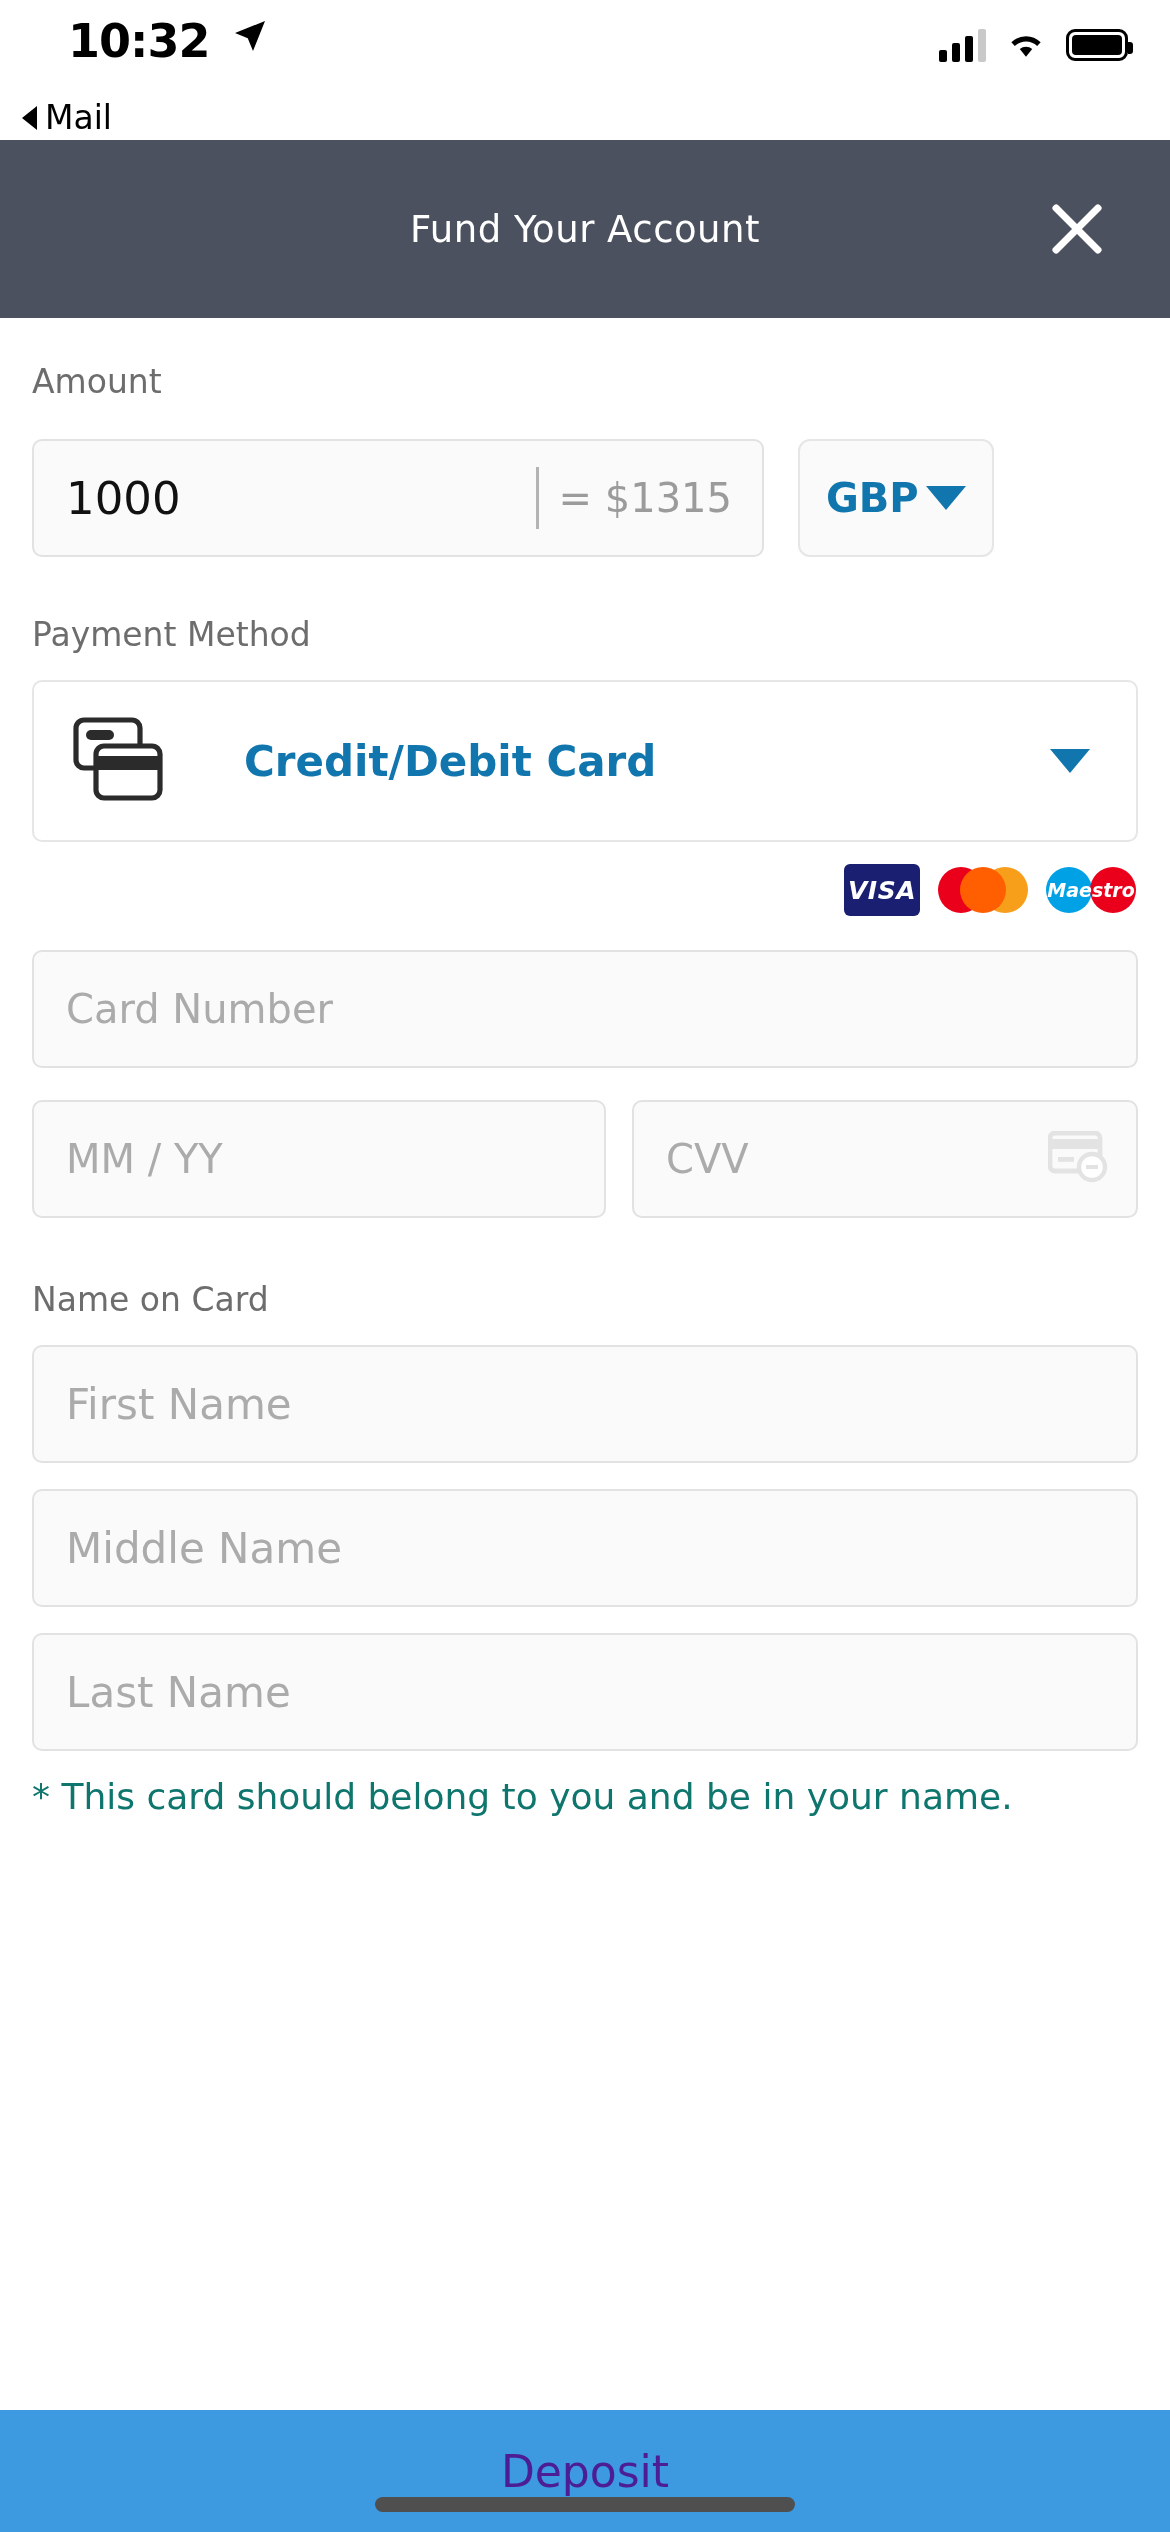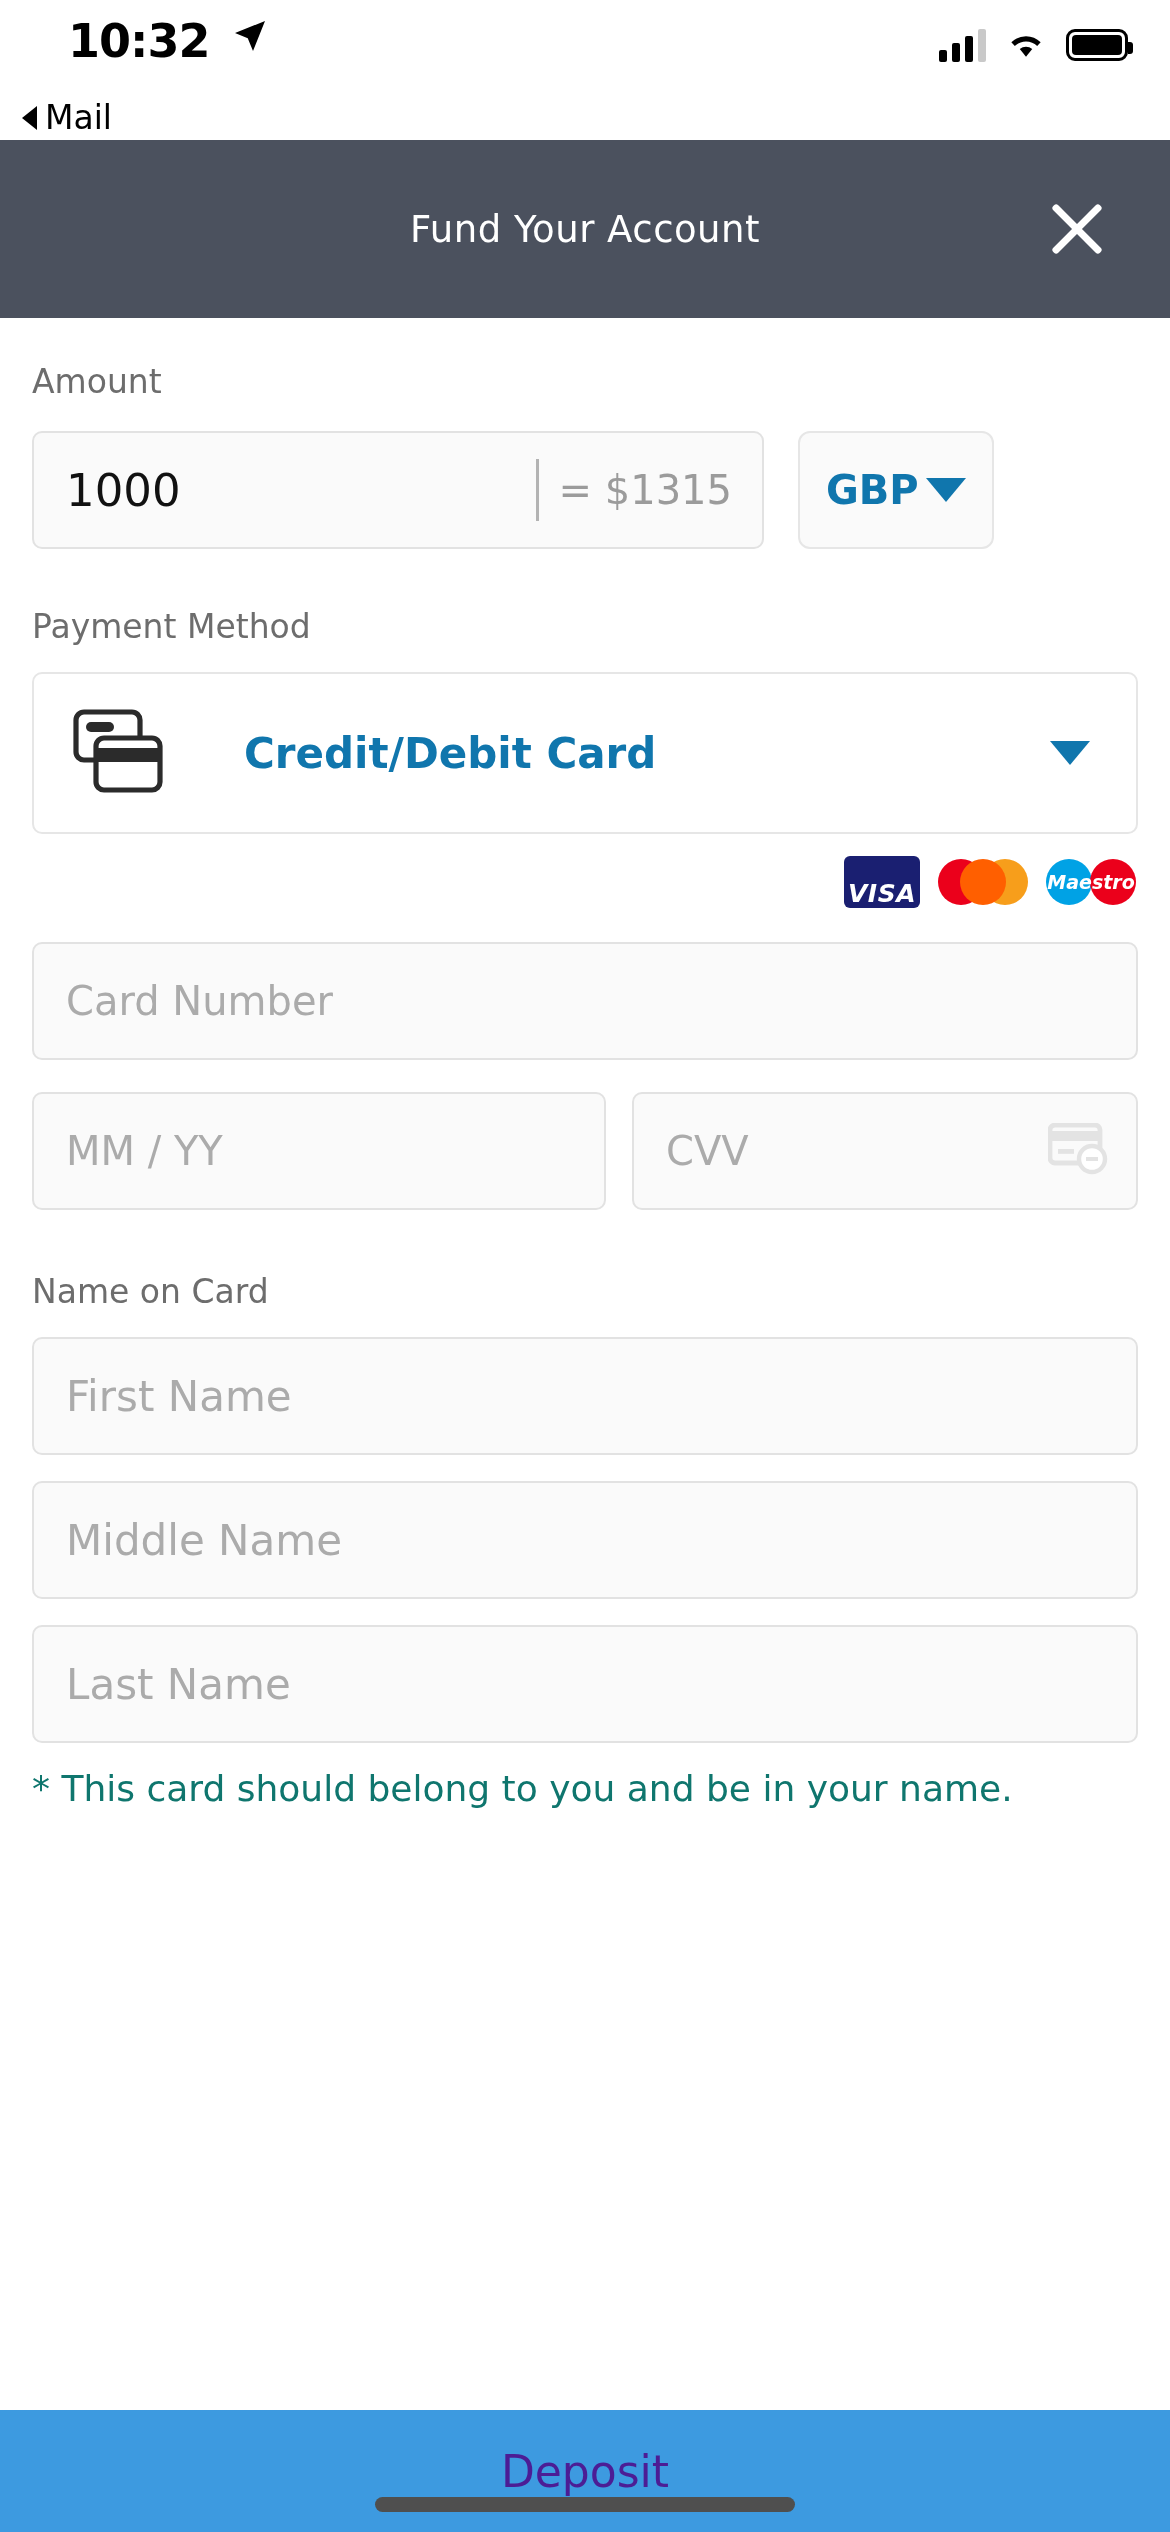--- a/index.html
+++ b/index.html
@@ -65,21 +65,21 @@
   .content{ position:absolute; left:0; top:318px; width:1170px; }
   .label{ font-size:33px; color:#6d6d6d; padding-left:32px; }
 
   .field{
     background:#fafafa; border:2px solid #e2e2e2; border-radius:10px;
     height:118px; display:flex; align-items:center; padding:0 32px;
     font-size:40px; color:#1c1c1c;
   }
   .field .ph{ color:#ababab; }
 
-  .row-amount{ display:flex; gap:0; padding:0 32px; margin-top:30px; align-items:stretch; }
+  .row-amount{ display:flex; gap:0; padding:0 32px; margin-top:38px; align-items:stretch; }
   .amount-box{ width:732px; position:relative; }
   .amount-box .val{ font-size:45px; color:#111; }
   .amount-conv{
     position:absolute; right:30px; top:50%; transform:translateY(-50%);
     display:flex; align-items:center; gap:20px;
   }
   .amount-conv .divider{ width:3px; height:62px; background:#b3b3b3; }
   .amount-conv .conv{ font-size:40px; color:#9b9b9b; }
   .currency-box{
     margin-left:34px; width:196px; background:#fafafa; border:2px solid #e6e6e6;
@@ -94,21 +94,21 @@
 
   .pm-label{ margin-top:58px; }
   .pm-box{
     margin:26px 32px 0; height:162px; background:#fff; border:2px solid #e6e6e6;
     border-radius:10px; display:flex; align-items:center; padding:0 36px; position:relative;
   }
   .pm-name{ font-size:42px; font-weight:bold; color:#1076ad; margin-left:74px; }
   .pm-caret{ position:absolute; right:46px; top:50%; transform:translateY(-50%); }
 
   .brands{ display:flex; justify-content:flex-end; gap:18px; padding:22px 34px 0; align-items:center; }
-  .brand{ height:52px; border-radius:6px; display:flex; align-items:flex-end; justify-content:center; }
+  .brand{ height:52px; border-radius:6px; display:flex; align-items:center; justify-content:center; }
   .brand-visa{ width:76px; background:#1a1f71; }
   .brand-visa span{ color:#fff; font-size:25px; font-weight:bold; font-style:italic; letter-spacing:0.5px; }
   .brand-mc{ width:90px; position:relative; }
   .brand-mc i{ position:absolute; top:3px; width:46px; height:46px; border-radius:50%; }
   .brand-mc i.l{ left:0; background:#eb001b; }
   .brand-mc i.r{ right:0; background:#f79e1b; }
   .brand-mc i.m{ left:22px; width:46px; background:#ff5f00; z-index:1;
                  -webkit-mask-image:none; }
   .brand-maestro{ width:90px; position:relative; }
   .brand-maestro i{ position:absolute; top:3px; width:46px; height:46px; border-radius:50%; }

